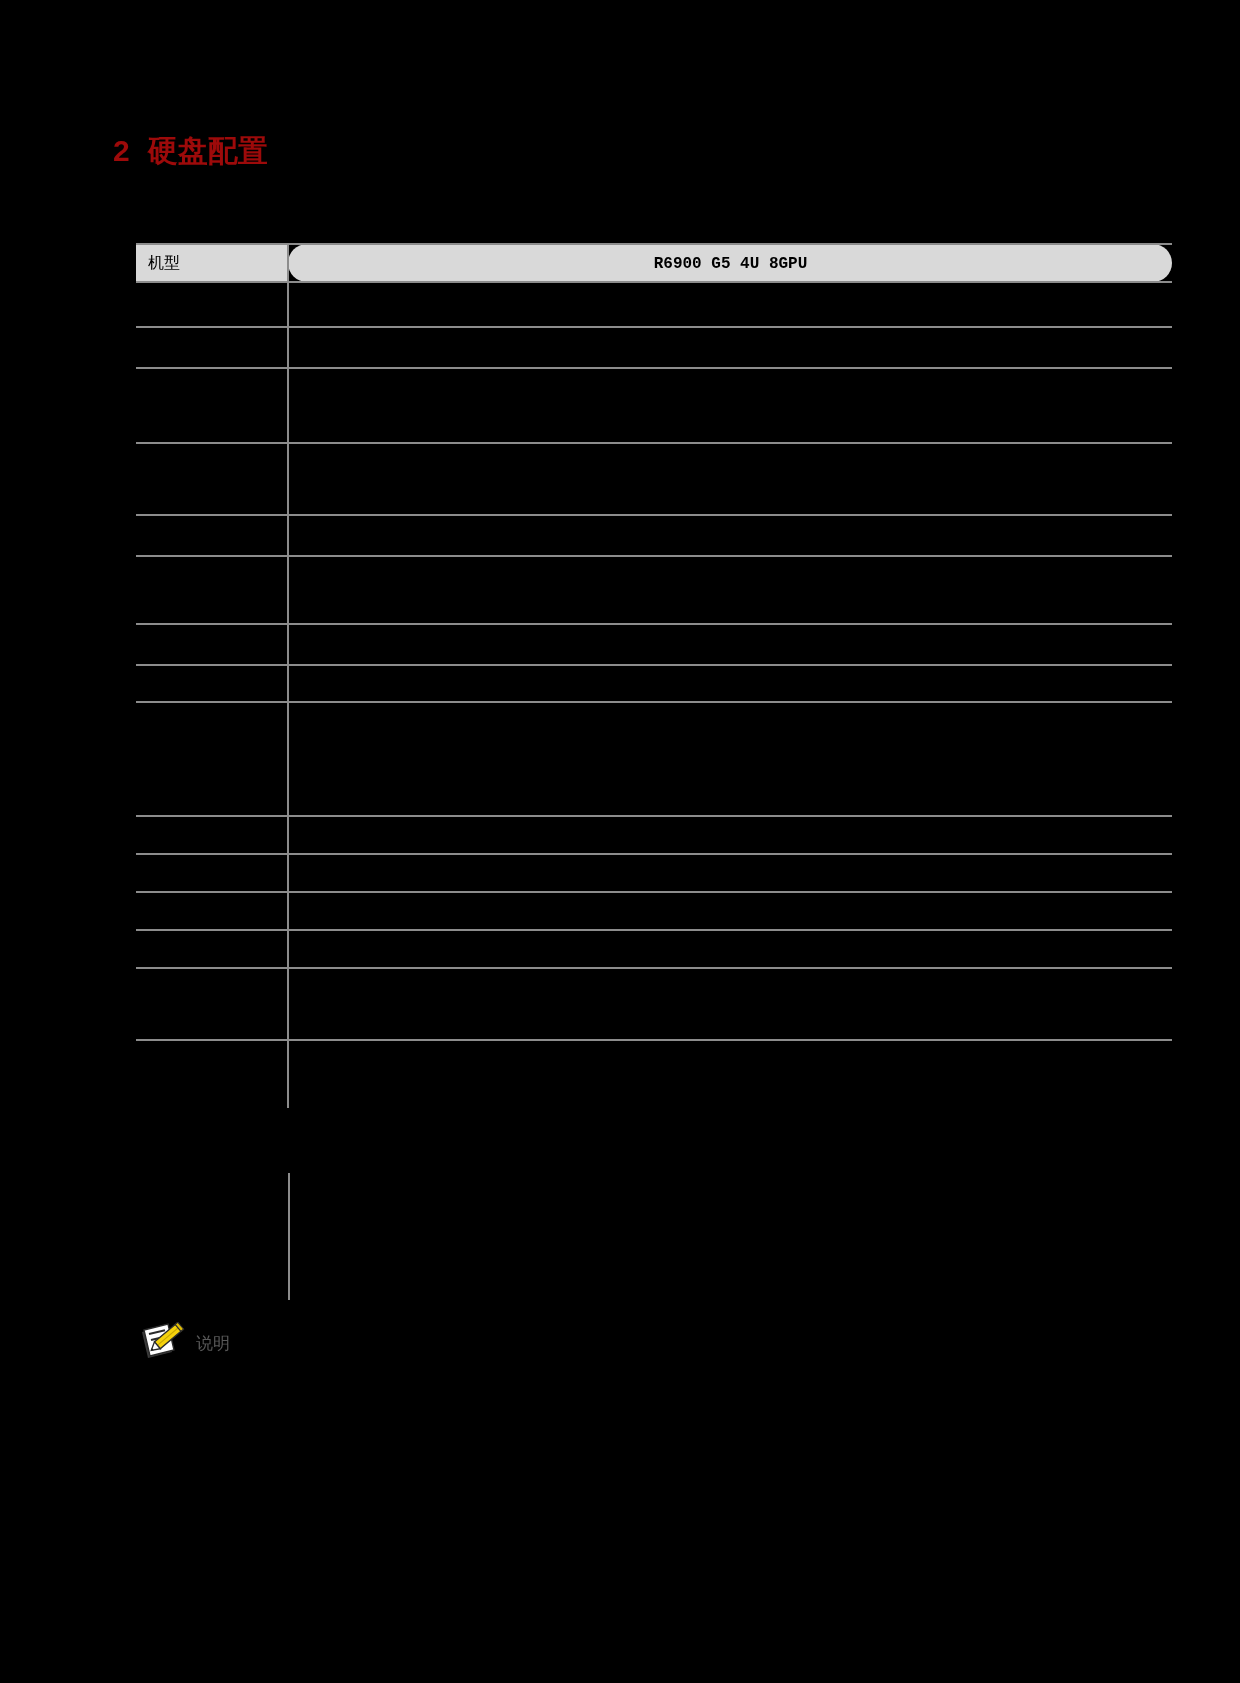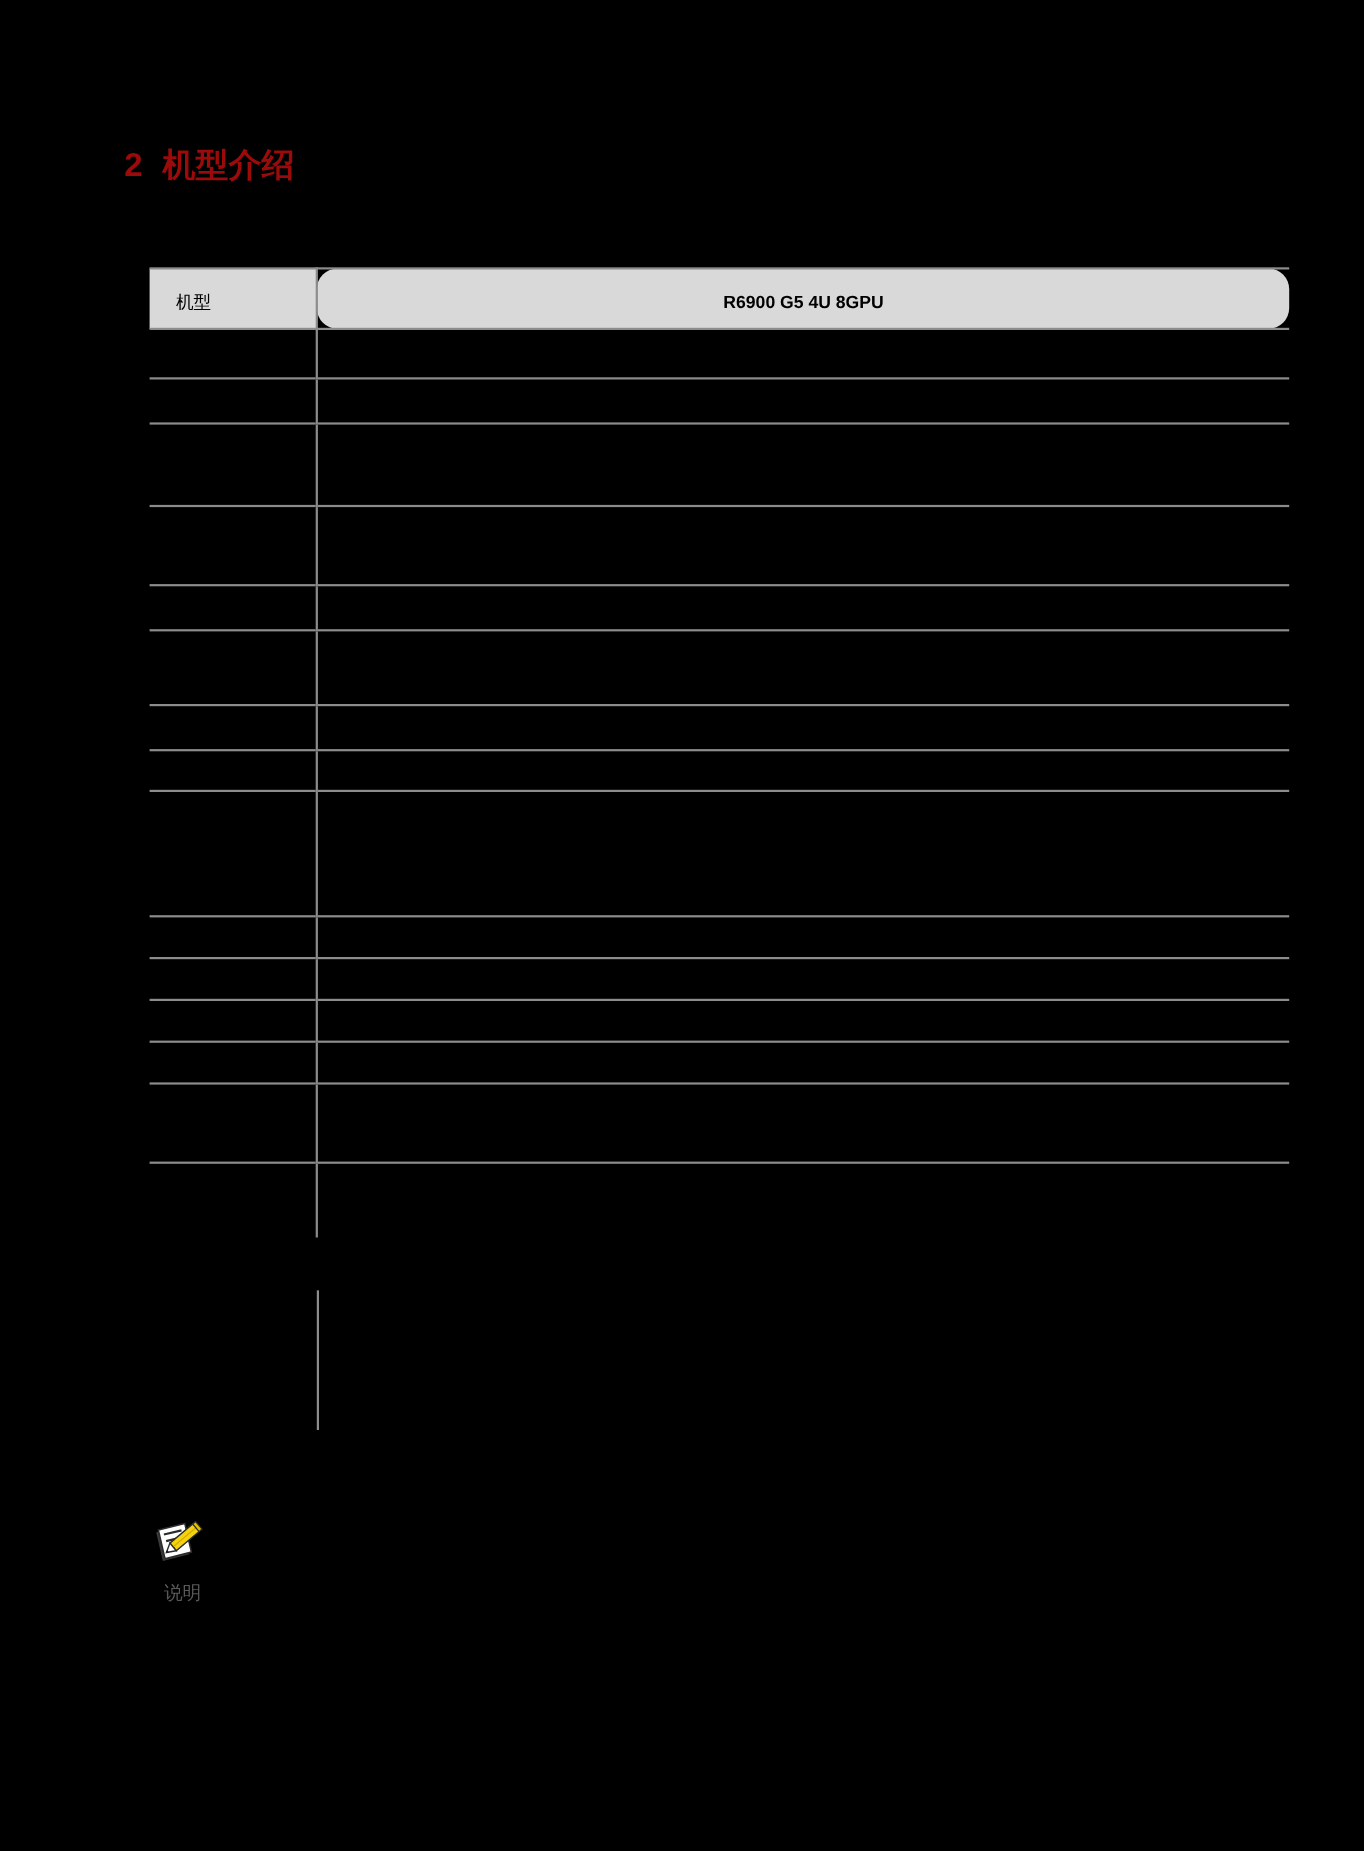--- a/index.html
+++ b/index.html
@@ -35,24 +35,25 @@
   
   .spec-table {
     position: absolute;
     left: 136px;
     top: 243px;
     width: 883px;
     border-collapse: collapse;
     table-layout: fixed;
   }
   .spec-table td {
-    padding: 12px;
+    padding: 0;
     vertical-align: top;
     border-top: 2px solid #8c8c8c;
     background: transparent;
+    font-family: Liberation Mono, monospace;
   }
   .spec-table tr.header-row td {
     background: #d9d9d9;
     border-top: 2px solid #8c8c8c;
     border-bottom: 2px solid #8c8c8c;
   }
   .col-label {
     width: 152px;
     border-right: 2px solid #8c8c8c;
     box-sizing: border-box;
@@ -130,42 +131,41 @@
     top: 1173px;
     width: 2px;
     height: 127px;
     background: #8c8c8c;
   }
 
   
   .note-block {
     position: absolute;
     left: 136px;
-    top: 1383px;
+    top: 1322px;
     display: flex;
     align-items: center;
-    flex-direction: column;
   }
   .note-icon {
     width: 52px;
     height: 44px;
     display: block;
   }
   .note-label {
     font-size: 17px;
     color: #595959;
     margin-left: 8px;
     line-height: 44px;
   }
 </style>
 </head>
 <body>
 
 <div class="page-heading">
-  <span class="num">2</span><span>机型介绍</span>
+  <span class="num">2</span><span>硬盘配置</span>
 </div>
 
 <table class="spec-table">
   <tbody>
 
     <tr class="header-row">
       <td class="col-label">
         <div class="hdr-label">机型</div>
       </td>
       <td class="col-value">

